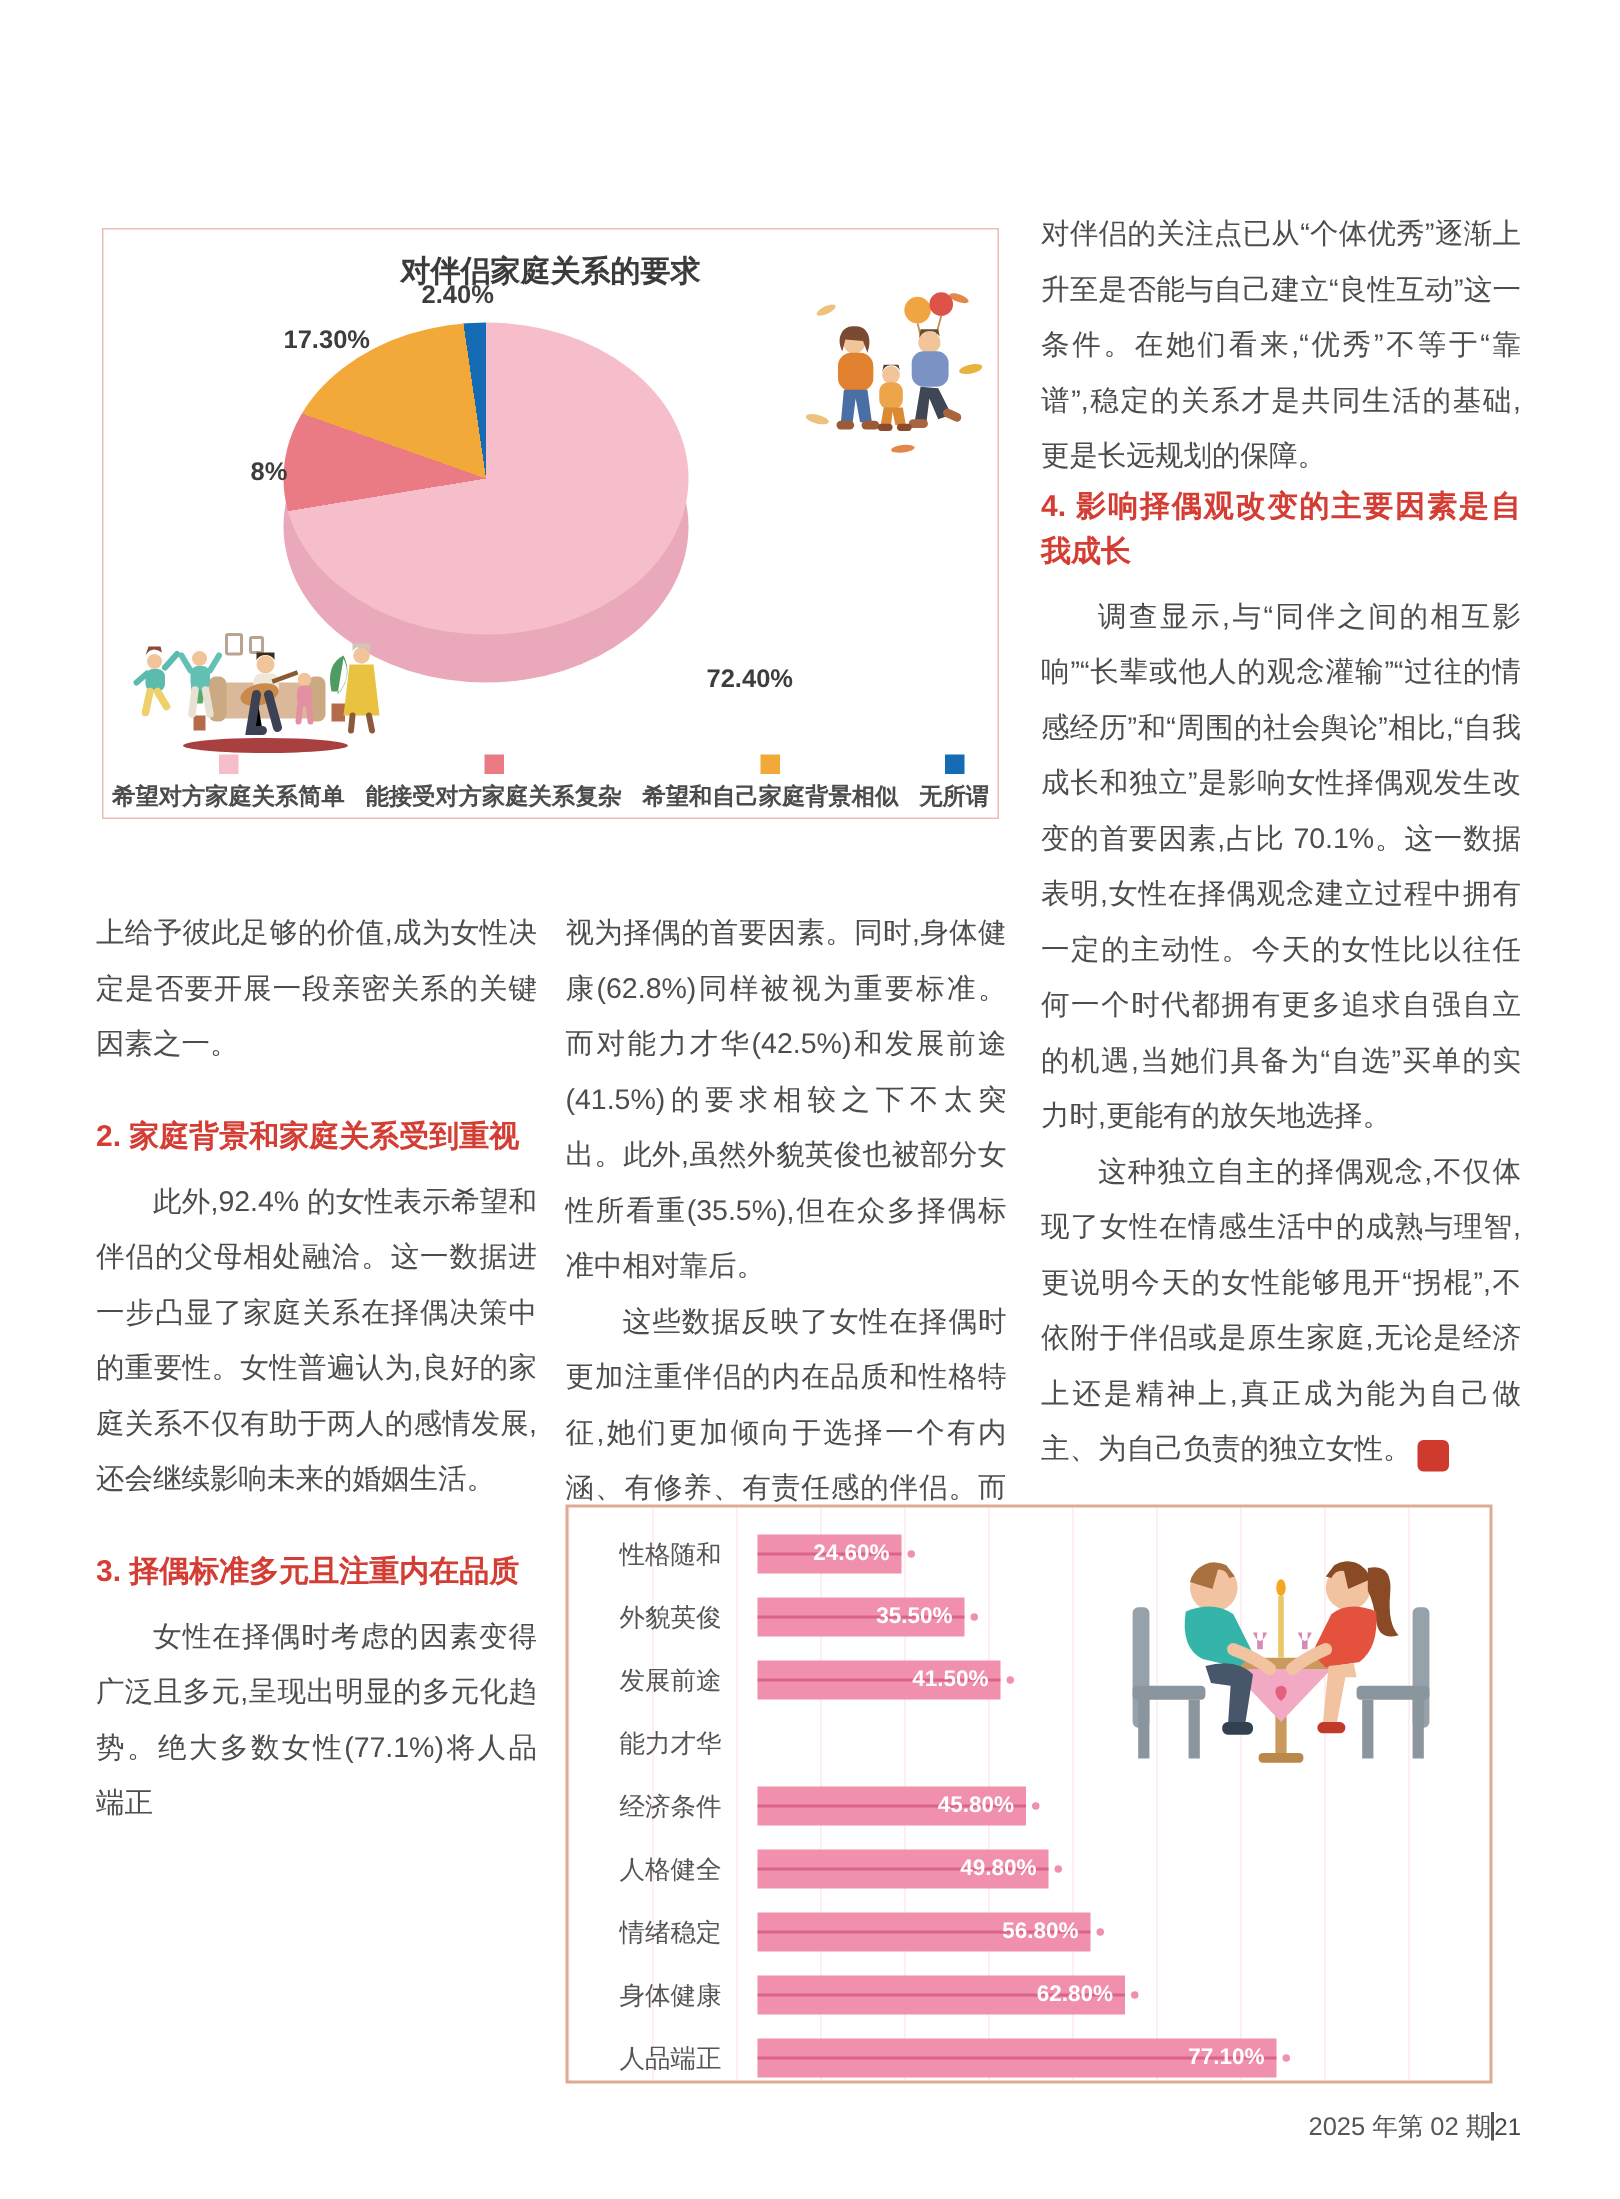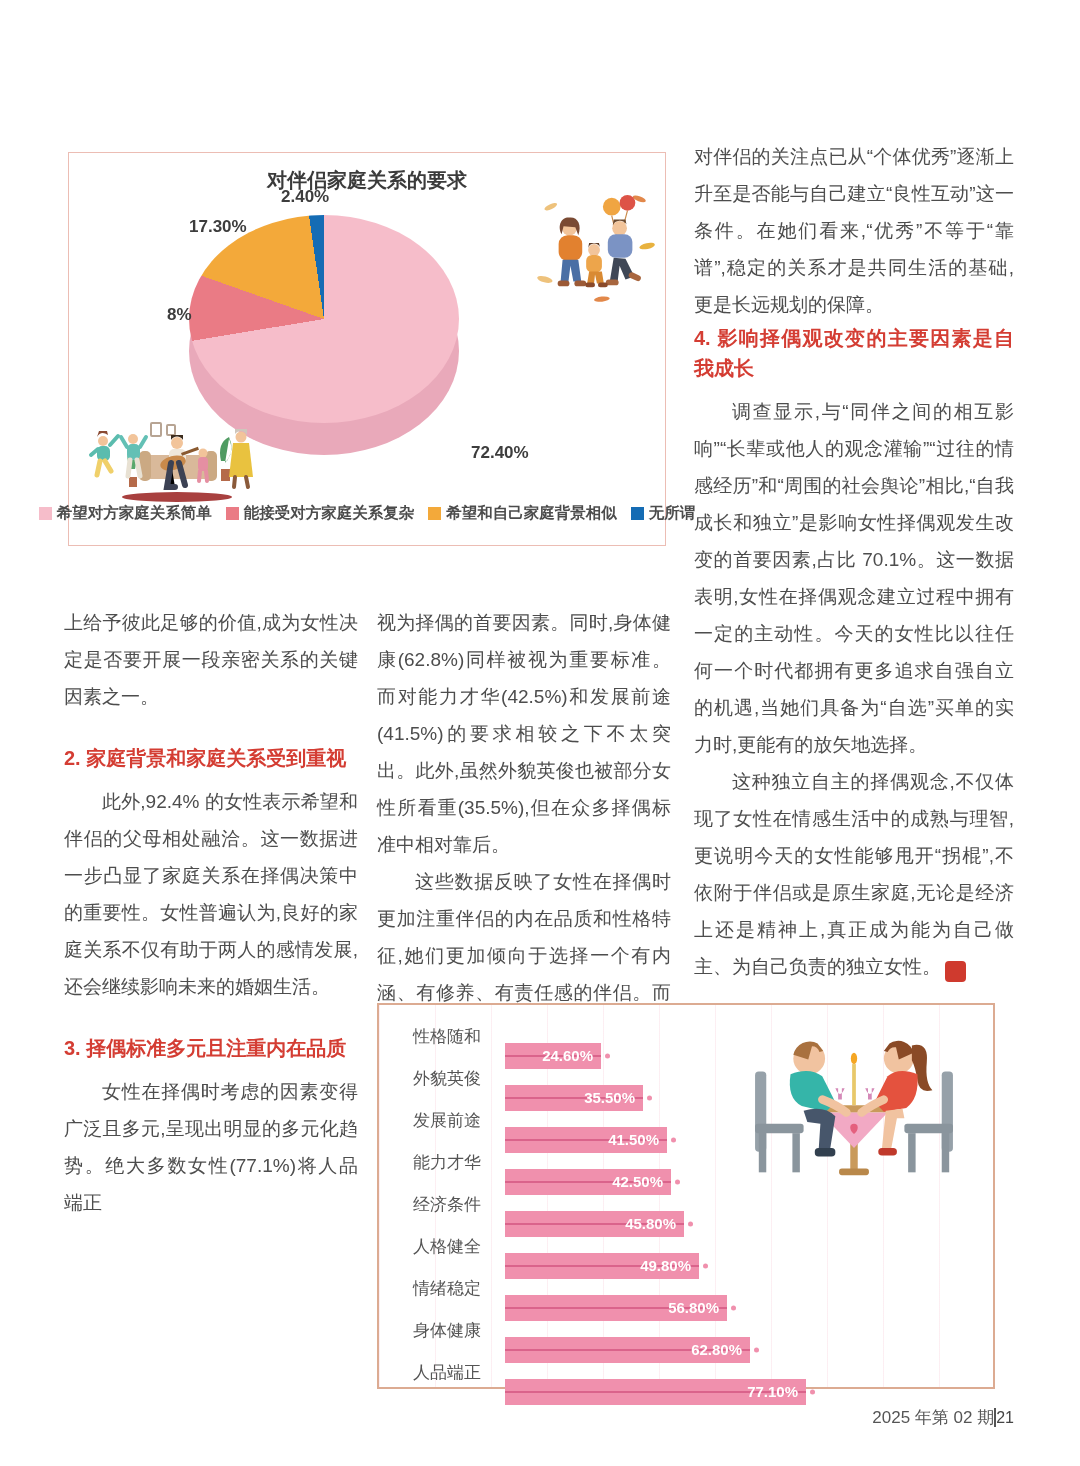--- a/index.html
+++ b/index.html
@@ -33,40 +33,39 @@
   #pie3d{position:absolute;left:120px;top:62px;width:270px;height:250px;}
   #pie-base{position:absolute;left:0;top:32px;width:270px;height:208px;border-radius:50%;background:#e9a9ba;}
   #pie-top{position:absolute;left:0;top:0;width:270px;height:208px;border-radius:50%;}
   .pie-label{position:absolute;font-size:17px;font-weight:bold;color:#3d3d3d;white-space:nowrap;}
   #pie-label-0{left:402px;top:290px;}   
   #pie-label-1{left:98px;top:152px;}    
   #pie-label-2{left:120px;top:64px;}    
   #pie-label-3{left:212px;top:34px;}    
   #pie-legend{position:absolute;left:0;right:0;top:350px;display:flex;justify-content:center;gap:14px;
     font-size:15.5px;font-weight:bold;color:#4c4c4c;}
-  .legend-item{display:flex;align-items:center;gap:5px;white-space:nowrap;}
+  .legend-item{display:flex;align-items:center;gap:5px;white-space:nowrap;flex-direction:column;}
   .legend-swatch{width:13px;height:13px;display:inline-block;}
   .illus{position:absolute;}
   #family-illustration{left:468px;top:36px;width:118px;height:118px;}
   #party-illustration{left:16px;top:264px;width:180px;height:86px;}
 
   
   #bar-box{
     position:absolute;left:377px;top:1003px;width:618px;height:386px;
     border:2px solid #dcab92;background:#fff;box-sizing:border-box;
     background-image:repeating-linear-gradient(90deg,rgba(238,152,176,0.16) 0 1px,transparent 1px 56px);
   }
   #bar-rows{position:absolute;left:14px;top:10px;right:14px;}
   .bar-row{display:flex;align-items:center;height:42px;}
   .bar-cat{width:84px;font-size:17px;color:#555;flex:none;margin-left:20px;}
   .bar-track{position:relative;flex:1;height:26px;margin-left:8px;}
   .bar-fill{
     position:relative;height:26px;background:#f090ad;
     background-image:repeating-linear-gradient(90deg,rgba(255,255,255,0.16) 0 2px,transparent 2px 15px);
-    margin-top:20px;
   }
   .bar-fill::before{content:"";position:absolute;left:0;right:0;top:12px;height:2px;background:rgba(201,62,112,0.55);}
   .bar-fill::after{content:"";position:absolute;right:-9px;top:50%;width:5px;height:5px;border-radius:50%;
     background:#f090ad;transform:translateY(-50%);}
   .bar-val{position:absolute;right:8px;top:0;height:26px;line-height:26px;color:#fff;
     font-size:15px;font-weight:bold;}
   #couple-illustration{left:352px;top:18px;width:246px;height:182px;}
   #bar-caption{position:absolute;left:352px;top:198px;width:250px;text-align:center;
     font-size:21px;font-weight:bold;color:#3f3f3f;}
 
@@ -228,25 +227,20 @@
       <div class="bar-row">
         <span class="bar-cat">发展前途</span>
         <div class="bar-track">
           <div class="bar-fill" style="width: 162px; background: rgb(240, 144, 173);">
             <span class="bar-val">41.50%</span>
           </div>
         </div>
       </div>
       <div class="bar-row">
         <span class="bar-cat">能力才华</span>
-        <div class="bar-track">
-          <div class="bar-fill" style="width: 166px; background: rgb(240, 144, 173);">
-            <span class="bar-val">42.50%</span>
-          </div>
-        </div>
       </div>
       <div class="bar-row">
         <span class="bar-cat">经济条件</span>
         <div class="bar-track">
           <div class="bar-fill" style="width: 179px; background: rgb(240, 144, 173);">
             <span class="bar-val">45.80%</span>
           </div>
         </div>
       </div>
       <div class="bar-row">
@@ -269,21 +263,21 @@
         <span class="bar-cat">身体健康</span>
         <div class="bar-track">
           <div class="bar-fill" style="width: 245px; background: rgb(240, 144, 173);">
             <span class="bar-val">62.80%</span>
           </div>
         </div>
       </div>
       <div class="bar-row">
         <span class="bar-cat">人品端正</span>
         <div class="bar-track">
-          <div class="bar-fill" style="width: 301px; background: rgb(240, 144, 173);">
+          <div class="bar-fill" style="width: 301px; background: rgb(240, 144, 173); padding-left: 45px;">
             <span class="bar-val">77.10%</span>
           </div>
         </div>
       </div>
     </div>
 
   <svg id="couple-illustration" class="illus" viewBox="0 0 240 195">
 
     <rect x="14" y="52" width="12" height="86" rx="4" fill="#96a1a9"></rect>
     <rect x="14" y="108" width="52" height="10" rx="3" fill="#8a959d"></rect>

